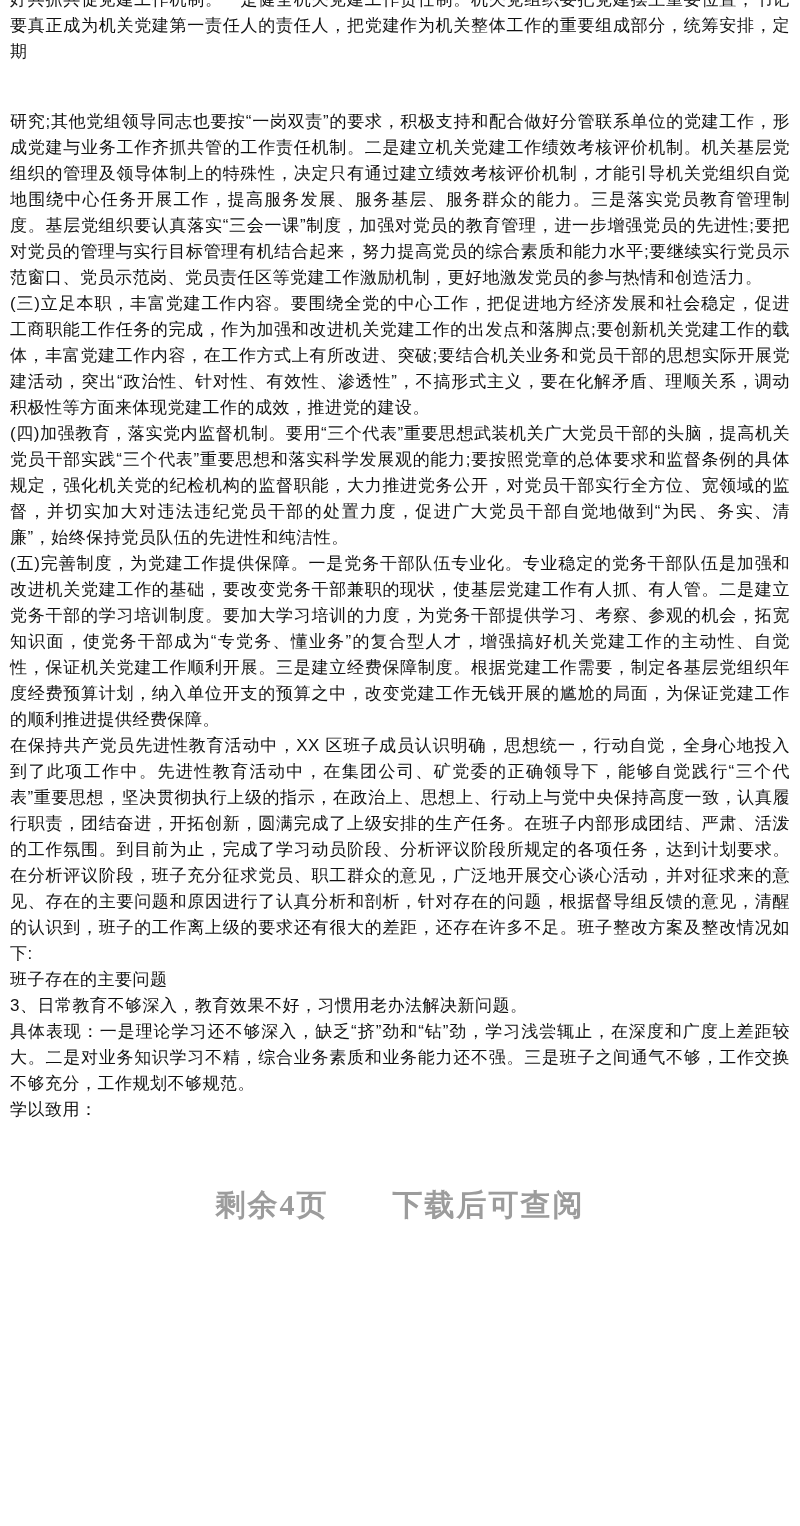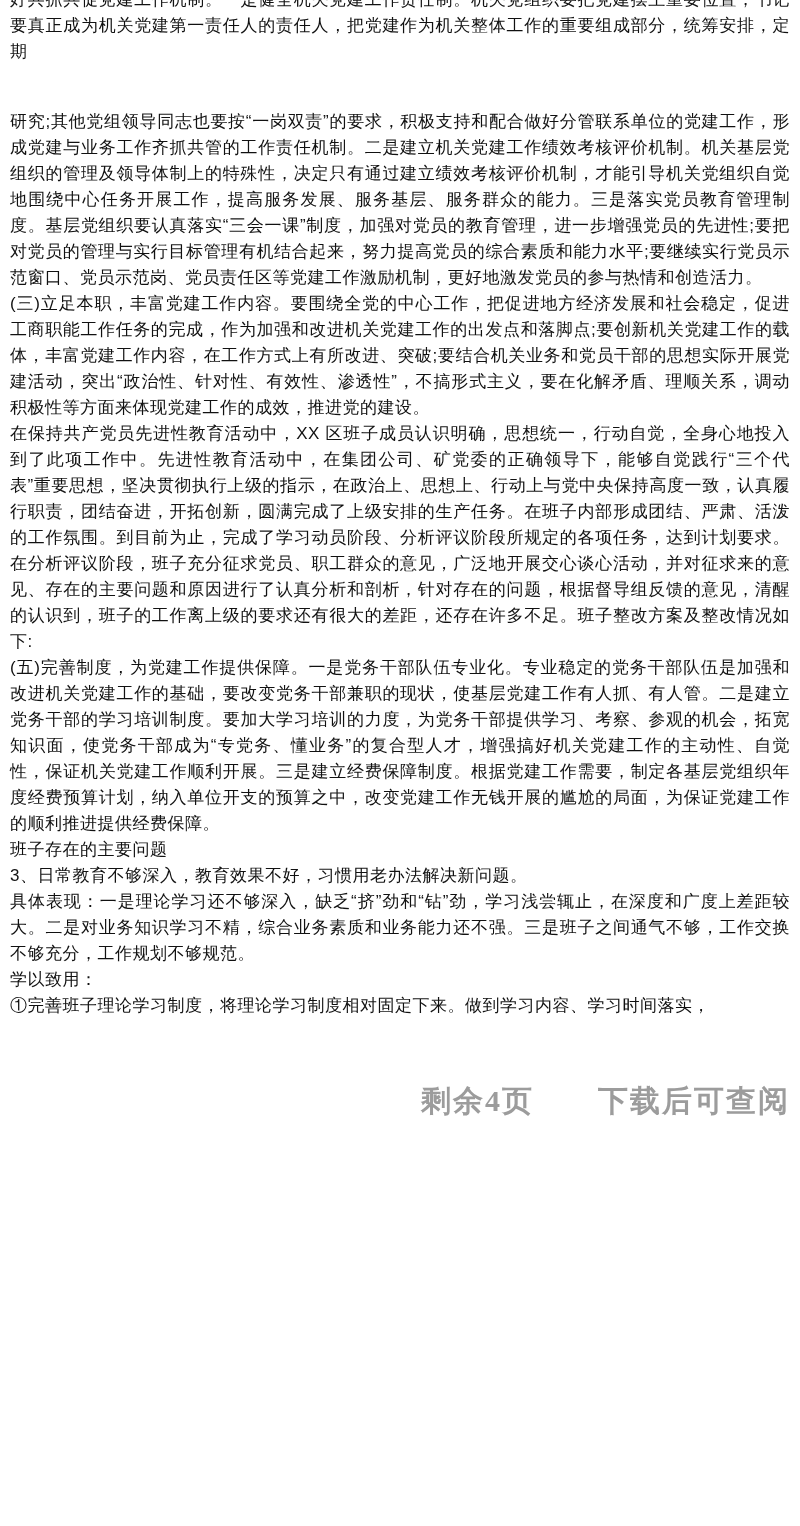--- a/index.html
+++ b/index.html
@@ -33,21 +33,21 @@
     overflow: hidden;
   }
   .clip-top p {
     margin-top: -13px;
   }
   .page-gap {
     height: 44px;
   }
   .footer-notice {
     margin-top: 62px;
-    text-align: right;
+    text-align: center;
     font-size: 30px;
     font-weight: bold;
     color: #9c9c9c;
     letter-spacing: 2px;
     font-family: "Liberation Serif", serif;
   }
 </style>
 </head>
 <body>
 
@@ -55,24 +55,24 @@
   <div class="doc-text">
 
     <div class="clip-top">
       <p>好共抓共促党建工作机制。一是健全机关党建工作责任制。机关党组织要把党建摆上重要位置，书记要真正成为机关党建第一责任人的责任人，把党建作为机关整体工作的重要组成部分，统筹安排，定期</p>
     </div>
 
     <div class="page-gap"></div>
 
     <p>研究;其他党组领导同志也要按“一岗双责”的要求，积极支持和配合做好分管联系单位的党建工作，形成党建与业务工作齐抓共管的工作责任机制。二是建立机关党建工作绩效考核评价机制。机关基层党组织的管理及领导体制上的特殊性，决定只有通过建立绩效考核评价机制，才能引导机关党组织自觉地围绕中心任务开展工作，提高服务发展、服务基层、服务群众的能力。三是落实党员教育管理制度。基层党组织要认真落实“三会一课”制度，加强对党员的教育管理，进一步增强党员的先进性;要把对党员的管理与实行目标管理有机结合起来，努力提高党员的综合素质和能力水平;要继续实行党员示范窗口、党员示范岗、党员责任区等党建工作激励机制，更好地激发党员的参与热情和创造活力。</p>
     <p>(三)立足本职，丰富党建工作内容。要围绕全党的中心工作，把促进地方经济发展和社会稳定，促进工商职能工作任务的完成，作为加强和改进机关党建工作的出发点和落脚点;要创新机关党建工作的载体，丰富党建工作内容，在工作方式上有所改进、突破;要结合机关业务和党员干部的思想实际开展党建活动，突出“政治性、针对性、有效性、渗透性”，不搞形式主义，要在化解矛盾、理顺关系，调动积极性等方面来体现党建工作的成效，推进党的建设。</p>
+    <p>(四)加强教育，落实党内监督机制。要用“三个代表”重要思想武装机关广大党员干部的头脑，提高机关党员干部实践“三个代表”重要思想和落实科学发展观的能力;要按照党章的总体要求和监督条例的具体规定，强化机关党的纪检机构的监督职能，大力推进党务公开，对党员干部实行全方位、宽领域的监督，并切实加大对违法违纪党员干部的处置力度，促进广大党员干部自觉地做到“为民、务实、清廉”，始终保持党员队伍的先进性和纯洁性。</p>
+    <p>(五)完善制度，为党建工作提供保障。一是党务干部队伍专业化。专业稳定的党务干部队伍是加强和改进机关党建工作的基础，要改变党务干部兼职的现状，使基层党建工作有人抓、有人管。二是建立党务干部的学习培训制度。要加大学习培训的力度，为党务干部提供学习、考察、参观的机会，拓宽知识面，使党务干部成为“专党务、懂业务”的复合型人才，增强搞好机关党建工作的主动性、自觉性，保证机关党建工作顺利开展。三是建立经费保障制度。根据党建工作需要，制定各基层党组织年度经费预算计划，纳入单位开支的预算之中，改变党建工作无钱开展的尴尬的局面，为保证党建工作的顺利推进提供经费保障。</p>
     <p>在保持共产党员先进性教育活动中，XX 区班子成员认识明确，思想统一，行动自觉，全身心地投入到了此项工作中。先进性教育活动中，在集团公司、矿党委的正确领导下，能够自觉践行“三个代表”重要思想，坚决贯彻执行上级的指示，在政治上、思想上、行动上与党中央保持高度一致，认真履行职责，团结奋进，开拓创新，圆满完成了上级安排的生产任务。在班子内部形成团结、严肃、活泼的工作氛围。到目前为止，完成了学习动员阶段、分析评议阶段所规定的各项任务，达到计划要求。在分析评议阶段，班子充分征求党员、职工群众的意见，广泛地开展交心谈心活动，并对征求来的意见、存在的主要问题和原因进行了认真分析和剖析，针对存在的问题，根据督导组反馈的意见，清醒的认识到，班子的工作离上级的要求还有很大的差距，还存在许多不足。班子整改方案及整改情况如下:</p>
-    <p>(五)完善制度，为党建工作提供保障。一是党务干部队伍专业化。专业稳定的党务干部队伍是加强和改进机关党建工作的基础，要改变党务干部兼职的现状，使基层党建工作有人抓、有人管。二是建立党务干部的学习培训制度。要加大学习培训的力度，为党务干部提供学习、考察、参观的机会，拓宽知识面，使党务干部成为“专党务、懂业务”的复合型人才，增强搞好机关党建工作的主动性、自觉性，保证机关党建工作顺利开展。三是建立经费保障制度。根据党建工作需要，制定各基层党组织年度经费预算计划，纳入单位开支的预算之中，改变党建工作无钱开展的尴尬的局面，为保证党建工作的顺利推进提供经费保障。</p>
     <p>班子存在的主要问题</p>
     <p>3、日常教育不够深入，教育效果不好，习惯用老办法解决新问题。</p>
     <p>具体表现：一是理论学习还不够深入，缺乏“挤”劲和“钻”劲，学习浅尝辄止，在深度和广度上差距较大。二是对业务知识学习不精，综合业务素质和业务能力还不强。三是班子之间通气不够，工作交换不够充分，工作规划不够规范。</p>
     <p>学以致用：</p>
-    <p>①完善班子理论学习制度，将理论学习制度相对固定下来。做到学习内容、学习时间落实，</p>
 
   </div>
 
   <div class="footer-notice">剩余4页　　下载后可查阅</div>
 </div>
 
 </body></html>

